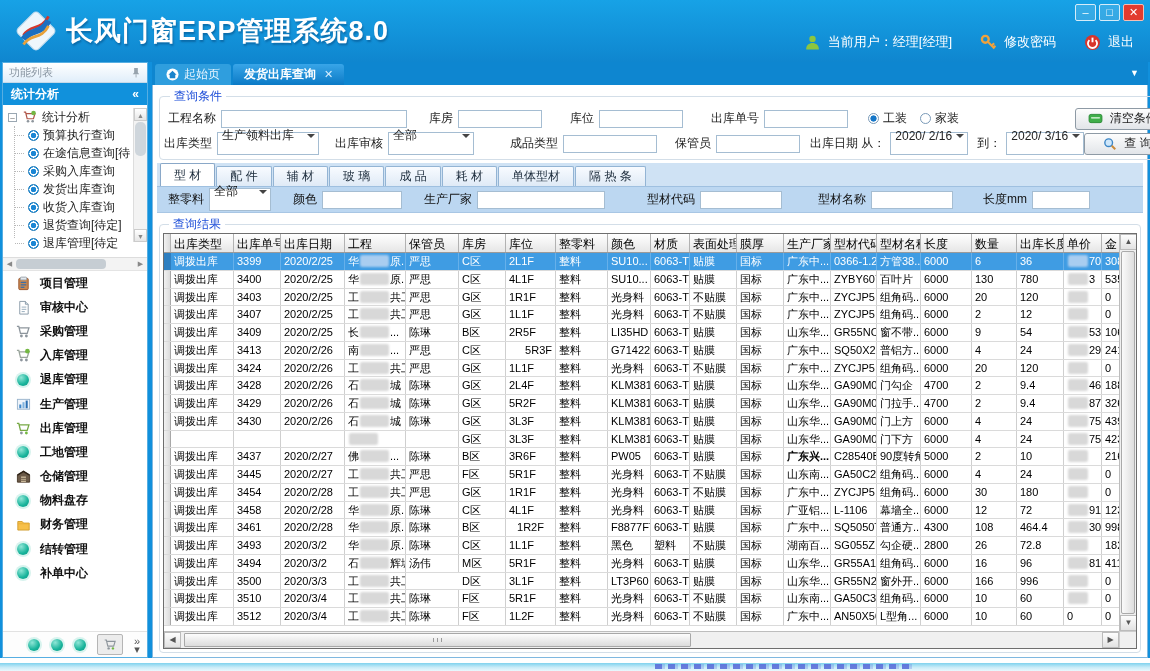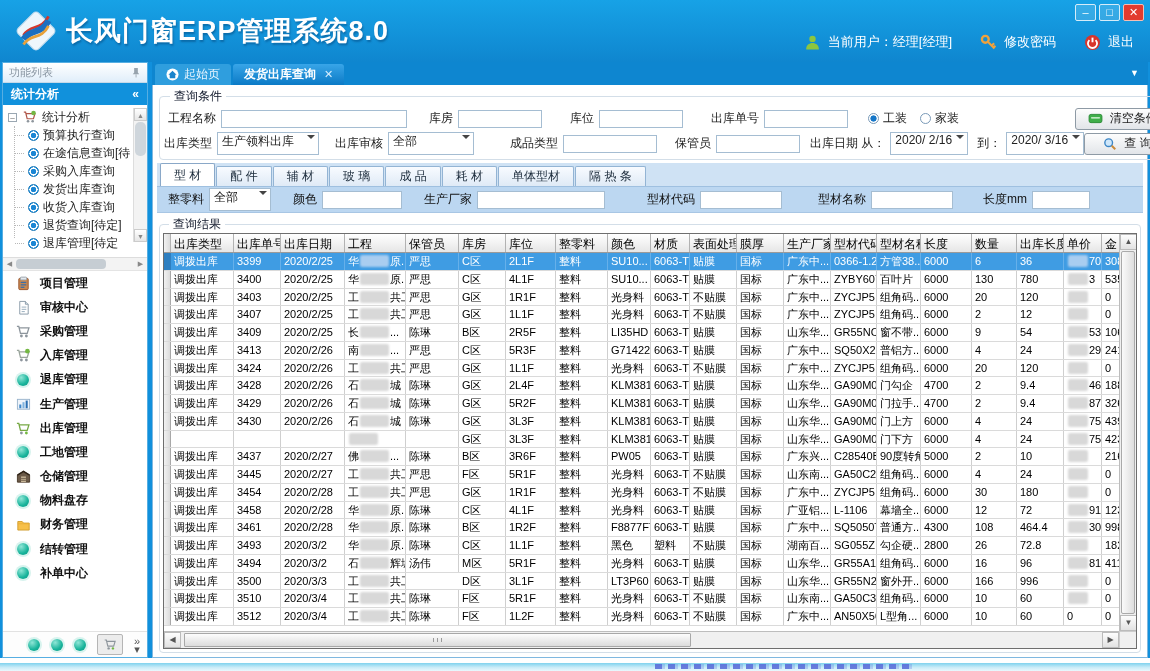--- a/index.html
+++ b/index.html
@@ -46,26 +46,26 @@
   
   .main{position:absolute;left:152px;top:62px;right:2px;bottom:13px;display:flex;flex-direction:column}
   .tabbar{height:23px;flex:none;background:#0e86d0;display:flex;align-items:flex-end;padding-left:3px;position:relative}
   .tab{height:21px;display:flex;align-items:center;gap:5px;padding:0 11px;color:#eaf6ff;font-size:12px;background:#2f9ede;border-radius:3px 3px 0 0;margin-right:2px;cursor:default}
   .tab.active{background:linear-gradient(#38a5e8,#0b7ac6);color:#fff;font-weight:bold}
   .tab .tclose{font-size:11px;margin-left:3px;color:#d8efff}
   .tab-caret{position:absolute;right:9px;top:6px;color:#fff;font-size:9px}
   .content{flex:1;background:#fff;border:1px solid #7fb8e0;border-top:none;padding:2px 4px 3px;display:flex;flex-direction:column;min-height:0;position:relative}
 
   fieldset{border:1px solid #d3dee8;border-radius:4px}
-  legend{font-size:12px;color:#0f172a;padding:0 4px;margin-left:6px}
+  legend{font-size:12px;color:#1d4ed8;padding:0 4px;margin-left:6px}
   .qbox{flex:none;margin:1px 2px 3px;padding:1px 4px 3px}
   .frow{display:flex;align-items:center;height:25px;font-size:12px;color:#222}
   .flabel{margin:0 5px 0 9px;white-space:nowrap}
   .txt{height:18px;border:1px solid #a5bdd2;font-size:12px;padding:0 3px;background:#fff;font-family:inherit}
-  .select{height:23px;border:1px solid #a5bdd2;background:#fff;display:flex;align-items:flex-start;font-size:12px;padding:0 3px 16px 4px;gap:4px;white-space:nowrap}
+  .select{height:23px;border:1px solid #a5bdd2;background:#fff;display:flex;align-items:center;font-size:12px;padding:0 3px 16px 4px;gap:4px;white-space:nowrap}
   .select .arr{margin-left:auto;width:0;height:0;border:4px solid transparent;border-top-color:#444;transform:translateY(2px)}
   .radio{display:flex;align-items:center;gap:4px;margin-right:13px;font-size:12px}
   .radio .r{width:11px;height:11px;border-radius:50%;border:1px solid #7a9ab8;background:#fff;flex:none}
   .radio.checked .r{background:radial-gradient(circle at 50% 50%,#1576c8 0 2.8px,#fff 3.4px)}
   .btn{display:flex;align-items:center;gap:7px;border:1px solid #8e9aa5;border-radius:3px;background:linear-gradient(#fdfdfd,#e2e5e9);font-size:12px;height:22px;padding:0 12px;margin-left:auto;margin-right:178px;cursor:default;white-space:nowrap}
 
   .mat-strip{height:24px;flex:none;background:#cfe2f4;display:flex;align-items:flex-end;padding-left:3px;border-bottom:1px solid #9fc0e0}
   .mat-tab{height:20px;padding:0 13px;font-size:12px;display:flex;align-items:center;background:linear-gradient(#f8fbff,#dfeaf6);border:1px solid #93b4d4;border-bottom:none;border-radius:2px 2px 0 0;margin-right:1px;color:#1a2a3a;white-space:nowrap;cursor:default}
   .mat-tab.active{background:#fff;height:23px;border-color:#8aa8c8}
   .filter-bar{height:26px;flex:none;background:#bcd7f1;display:flex;align-items:center;font-size:12px;color:#111;padding-left:5px;border-bottom:1px solid #a8c6e4}
@@ -600,21 +600,21 @@
                 <div class="gcell" style="width: 22px;">106</div>
               </div>
               <div class="grow">
                 <div class="gcell rowhdr"></div>
                 <div class="gcell" style="width: 63px;">调拨出库</div>
                 <div class="gcell" style="width: 47px;">3413</div>
                 <div class="gcell" style="width: 64px;">2020/2/26</div>
                 <div class="gcell" style="width: 61px;">南<span class="chip w-proj"></span>...</div>
                 <div class="gcell" style="width: 53px;">严思</div>
                 <div class="gcell" style="width: 47px;">C区</div>
-                <div class="gcell" style="width: 50px;">5R3F</div>
+                <div class="gcell" style="width: 50px; text-align: right;">5R3F</div>
                 <div class="gcell" style="width: 52px;">整料</div>
                 <div class="gcell" style="width: 43px;">G71422</div>
                 <div class="gcell" style="width: 39px;">6063-T5</div>
                 <div class="gcell" style="width: 47px;">贴膜</div>
                 <div class="gcell" style="width: 47px;">国标</div>
                 <div class="gcell" style="width: 47px;">广东中...</div>
                 <div class="gcell" style="width: 46px;">SQ50X2...</div>
                 <div class="gcell" style="width: 44px;">普铝方...</div>
                 <div class="gcell" style="width: 51px;">6000</div>
                 <div class="gcell" style="width: 45px;">4</div>
@@ -744,21 +744,21 @@
                 <div class="gcell" style="width: 64px;">2020/2/27</div>
                 <div class="gcell" style="width: 61px;">佛<span class="chip w-proj"></span>...</div>
                 <div class="gcell" style="width: 53px;">陈琳</div>
                 <div class="gcell" style="width: 47px;">B区</div>
                 <div class="gcell" style="width: 50px;">3R6F</div>
                 <div class="gcell" style="width: 52px;">整料</div>
                 <div class="gcell" style="width: 43px;">PW05</div>
                 <div class="gcell" style="width: 39px;">6063-T5</div>
                 <div class="gcell" style="width: 47px;">贴膜</div>
                 <div class="gcell" style="width: 47px;">国标</div>
-                <div class="gcell" style="width: 47px;">广东兴...</div>
+                <div class="gcell" style="width: 47px; font-weight: bold;">广东兴...</div>
                 <div class="gcell" style="width: 46px;">C28540B</div>
                 <div class="gcell" style="width: 44px;">90度转角</div>
                 <div class="gcell" style="width: 51px;">5000</div>
                 <div class="gcell" style="width: 45px;">2</div>
                 <div class="gcell" style="width: 47px;">10</div>
                 <div class="gcell" style="width: 38px;"><span class="chip w-price"></span></div>
                 <div class="gcell" style="width: 22px;">216</div>
               </div>
               <div class="grow">
                 <div class="gcell rowhdr"></div>
@@ -830,21 +830,21 @@
                 <div class="gcell" style="width: 22px;">123</div>
               </div>
               <div class="grow">
                 <div class="gcell rowhdr"></div>
                 <div class="gcell" style="width: 63px;">调拨出库</div>
                 <div class="gcell" style="width: 47px;">3461</div>
                 <div class="gcell" style="width: 64px;">2020/2/28</div>
                 <div class="gcell" style="width: 61px;">华<span class="chip w-proj"></span>原...</div>
                 <div class="gcell" style="width: 53px;">陈琳</div>
                 <div class="gcell" style="width: 47px;">B区</div>
-                <div class="gcell" style="width: 50px;">1R2F</div>
+                <div class="gcell" style="width: 50px; text-align: center;">1R2F</div>
                 <div class="gcell" style="width: 52px;">整料</div>
                 <div class="gcell" style="width: 43px;">F8877FT</div>
                 <div class="gcell" style="width: 39px;">6063-T5</div>
                 <div class="gcell" style="width: 47px;">贴膜</div>
                 <div class="gcell" style="width: 47px;">国标</div>
                 <div class="gcell" style="width: 47px;">广东中...</div>
                 <div class="gcell" style="width: 46px;">SQ5050T20</div>
                 <div class="gcell" style="width: 44px;">普通方...</div>
                 <div class="gcell" style="width: 51px;">4300</div>
                 <div class="gcell" style="width: 45px;">108</div>

